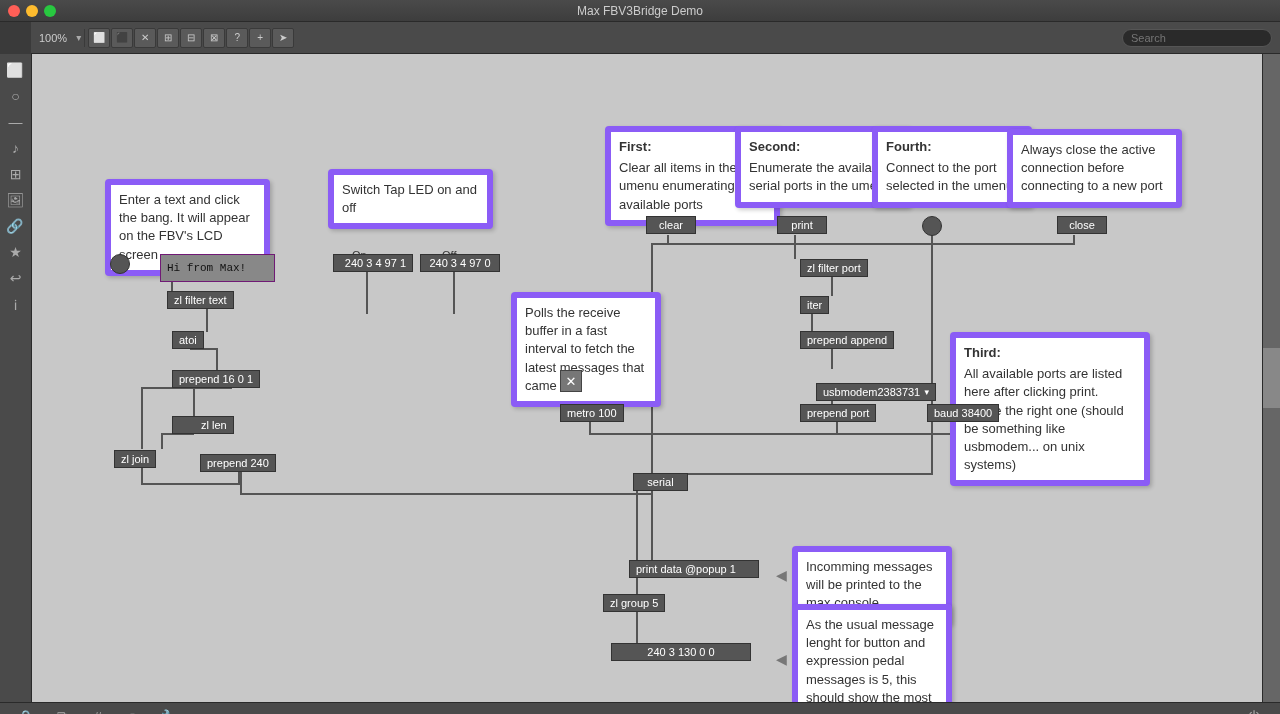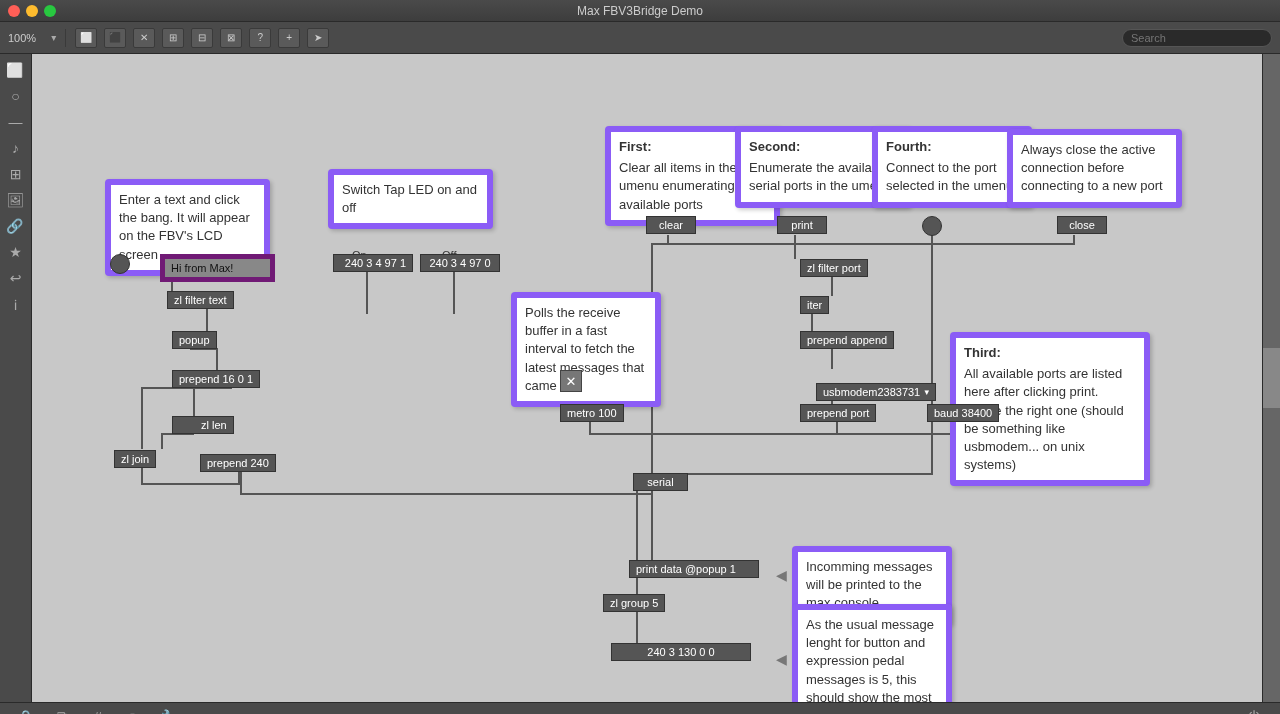--- a/index.html
+++ b/index.html
@@ -39,22 +39,23 @@
     .tl-yellow { background: #febc2e; }
     .tl-green { background: #28c840; }
 
     
     .toolbar {
       height: 32px;
       background: #4a4a4a;
       display: flex;
       align-items: center;
       padding: 0 8px;
-      gap: 7px;
+      gap: 1px;
       border-bottom: 1px solid #2a2a2a;
+      margin-left: 31px;
     }
     .toolbar-zoom {
       font-size: 11px;
       color: #ccc;
       margin-right: 8px;
     }
     .toolbar-btn {
       width: 22px; height: 20px;
       background: #5a5a5a;
       border: 1px solid #3a3a3a;
@@ -160,24 +161,25 @@
       min-height: 18px;
       display: flex;
       align-items: center;
     }
     .node-dark {
       background: #555;
       border: 1px solid #333;
     }
     .node-input {
       background: #888;
-      border: 5px solid #701a75;
+      border: 1px solid #701a75;
       color: #111;
       min-width: 100px;
       height: 28px;
+      font-family: Liberation Mono, monospace;
     }
     .node-circle {
       width: 20px; height: 20px;
       background: #555;
       border: 1px solid #333;
       border-radius: 50%;
       position: absolute;
       display: flex; align-items: center; justify-content: center;
     }
     .node-x {
@@ -398,21 +400,21 @@
 
     <div class="node node-input" style="left:128px;top:200px;min-width:115px;background:#888;color:#111;">
       <span>Hi from Max!</span>
     </div>
 
     <div class="node node-dark" style="left:135px;top:237px;">
       <span>zl filter text</span>
     </div>
 
     <div class="node node-dark" style="left:140px;top:277px;">
-      <span>popup</span>
+      <span>atoi</span>
     </div>
 
     <div class="node node-dark" style="left:140px;top:316px;">
       <span>prepend 16 0 1</span>
     </div>
 
     <div class="node node-dark" style="left:140px;top:362px;padding-left:28px;">
       <span>zl len</span>
     </div>
 

